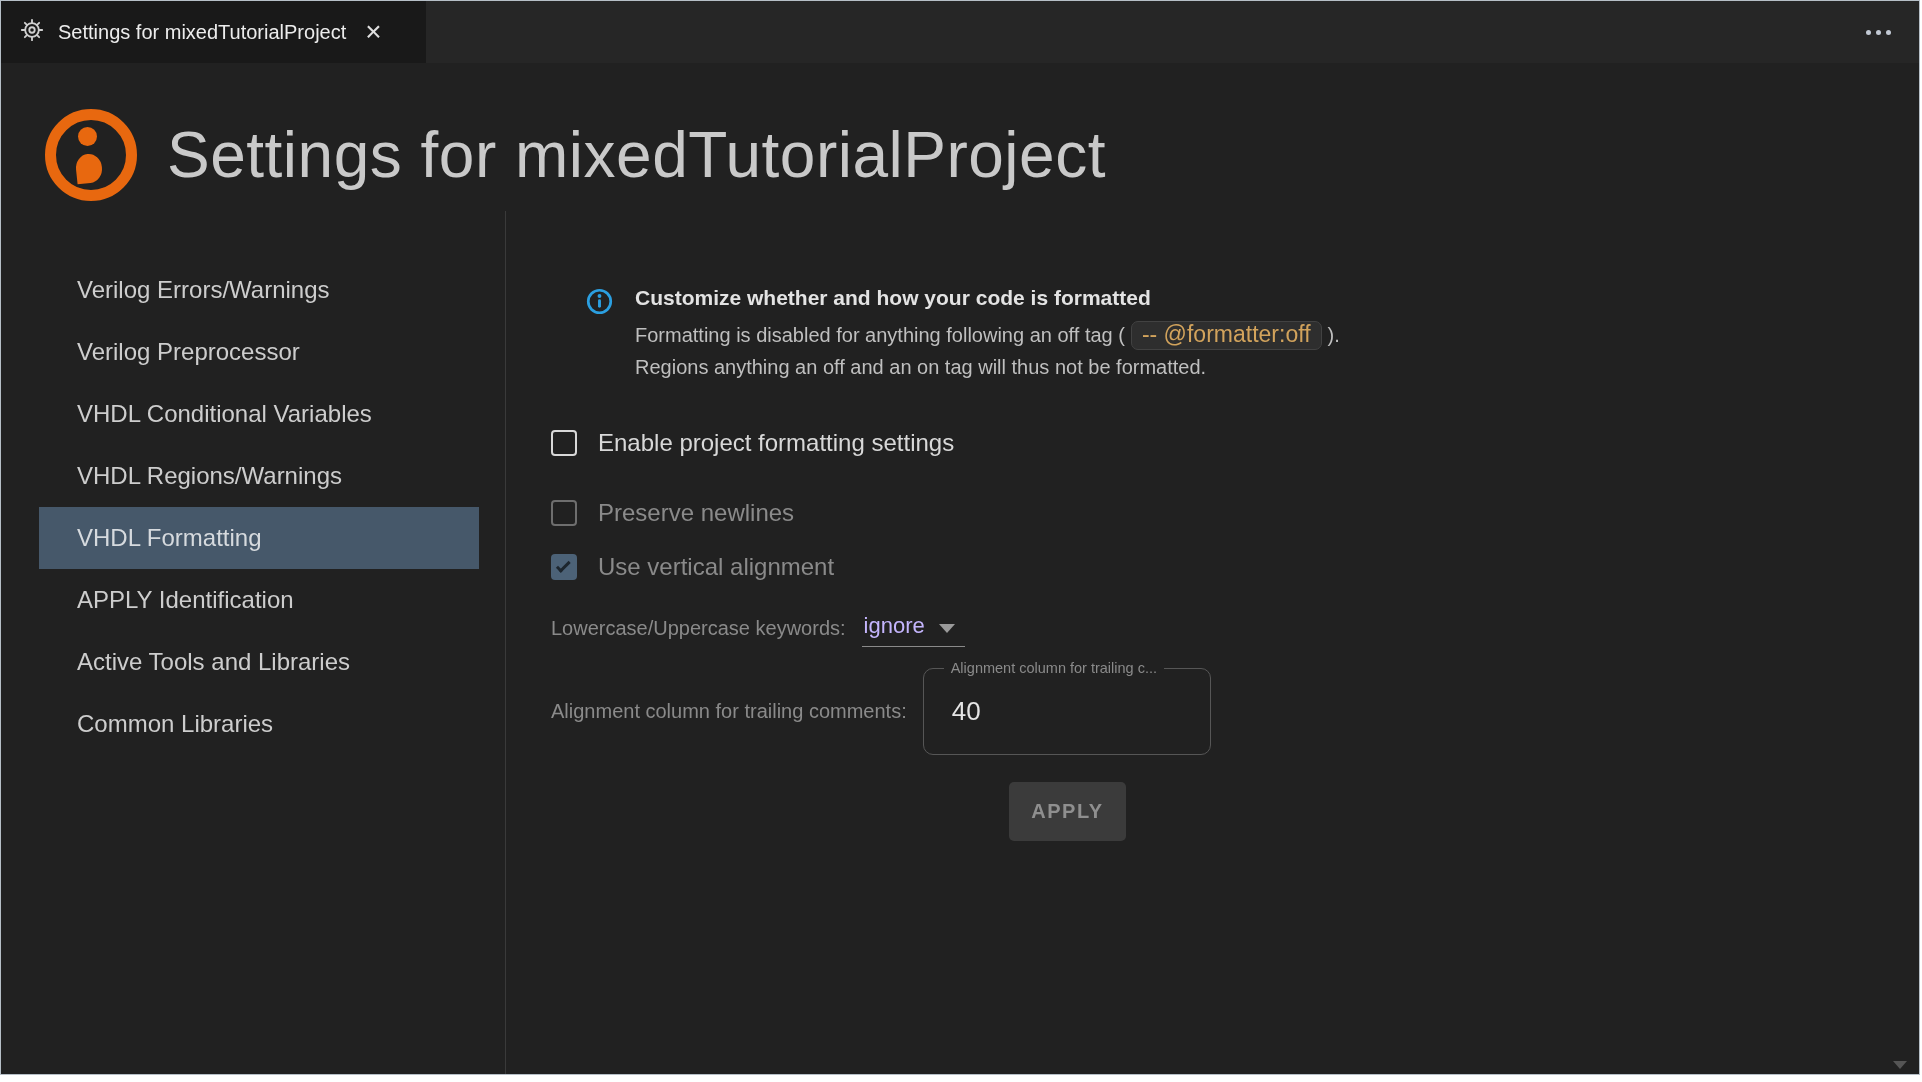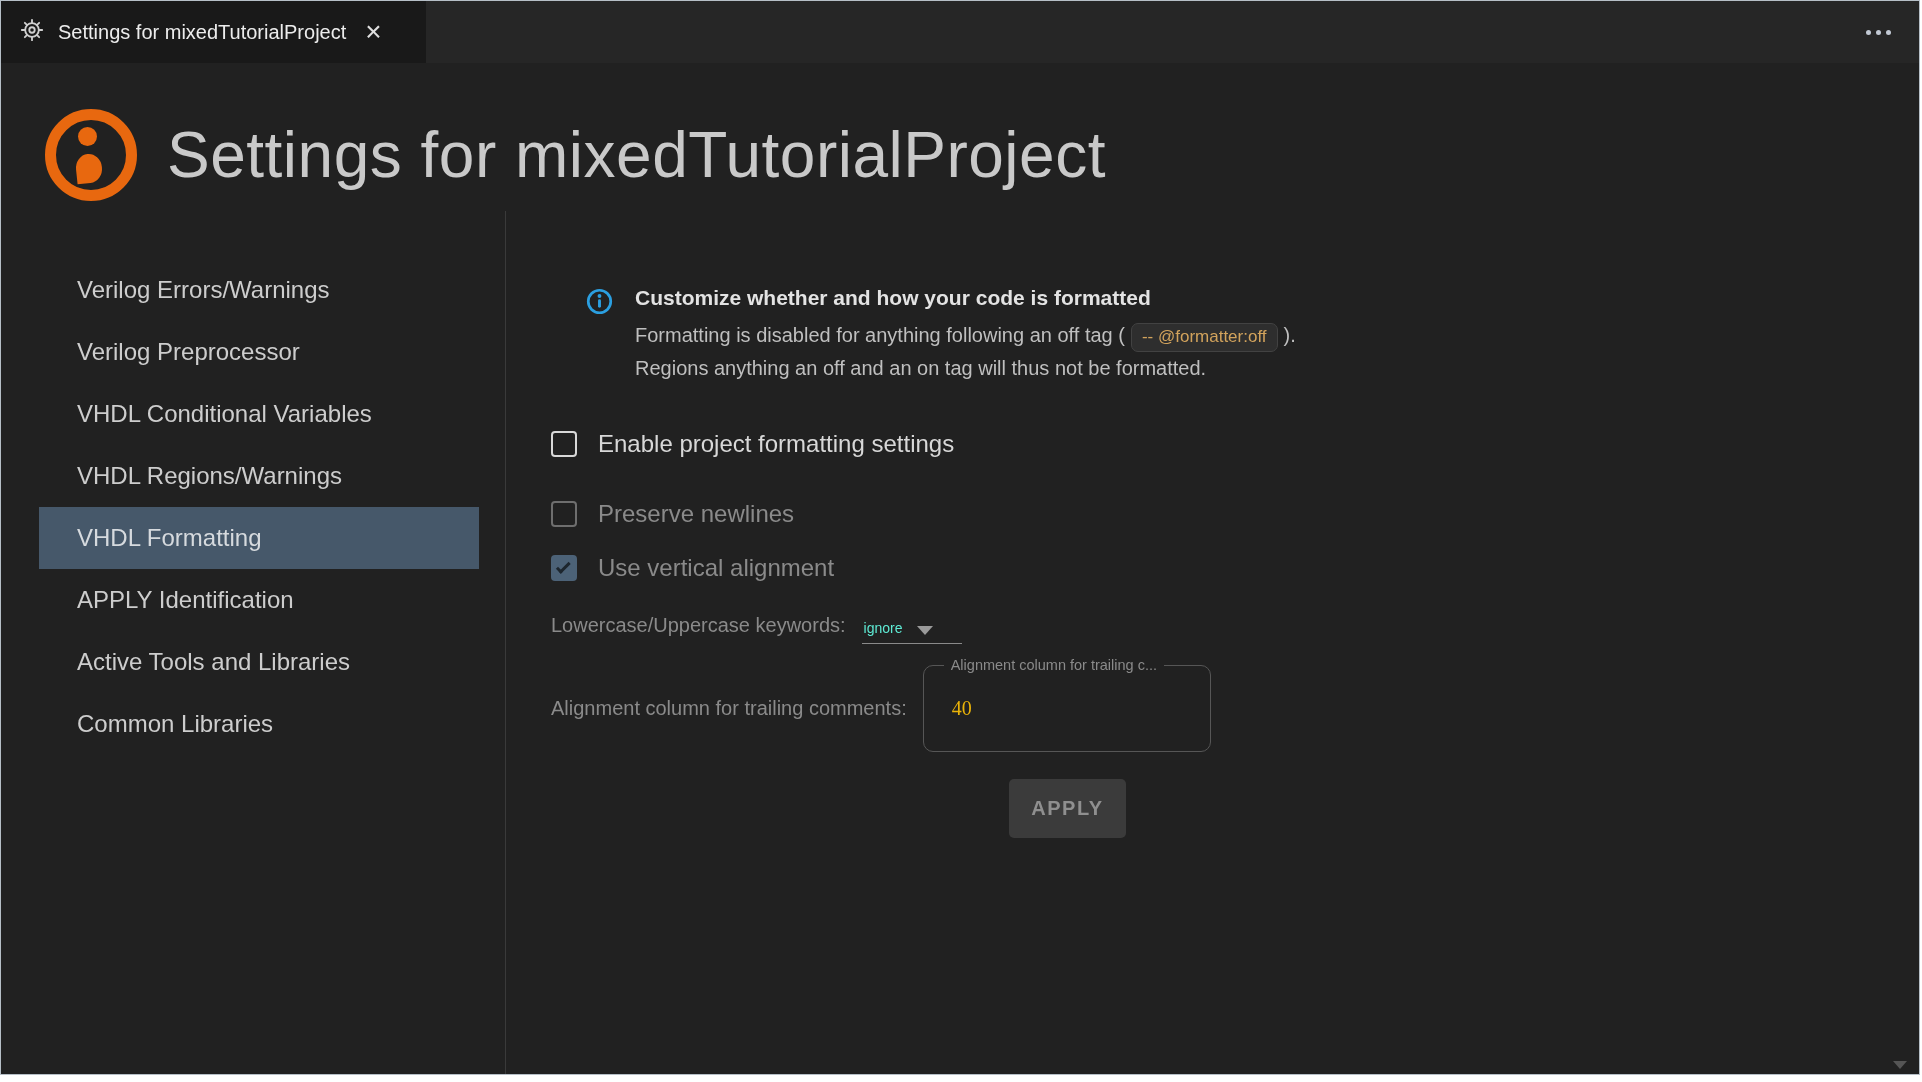--- a/index.html
+++ b/index.html
@@ -39,21 +39,21 @@
     margin-left:38px; padding-left:38px; width:440px;
   }
   .content { flex:1; padding:75px 40px 0 45px; position:relative; }
   
   .info-block { display:flex; gap:22px; margin-left:35px; }
   .info-icon { flex:0 0 auto; margin-top:2px; }
   .info-title { font-size:21px; font-weight:bold; color:#e3e3e3; margin-bottom:9px; }
   .info-line { font-size:20px; color:#bfbfbf; line-height:32px; white-space:nowrap; }
   .code-pill {
     display:inline-block; background:#2e2e2e; border:1px solid #424242; border-radius:7px;
-    padding:0 10px 2px; margin:0 6px; color:#d2a35c; font-size:17px; line-height:25px;
+    padding:0 10px 2px; margin:0 6px; color:#d2a35c; font-size:23px; line-height:25px;
     vertical-align:baseline;
   }
   
   .opt-row { display:flex; align-items:center; gap:21px; height:26px; }
   .row-1 { margin-top:47px; }
   .row-2 { margin-top:44px; }
   .row-3 { margin-top:28px; }
   .cbox { width:26px; height:26px; border-radius:4px; flex:0 0 auto; }
   .cbox.enabled  { border:2px solid #d8d8d8; background:transparent; }
   .cbox.disabled { border:2px solid #6e6e6e; background:transparent; }
@@ -61,34 +61,34 @@
   .checkmark { width:14px; height:7px; border-left:3px solid #1d262e; border-bottom:3px solid #1d262e;
                transform:rotate(-45deg) translate(1px,-2px); }
   .opt-label { font-size:24px; white-space:nowrap; }
   .opt-label.on  { color:#d8d8d8; }
   .opt-label.off { color:#8a8a8a; }
   
   .dd-row { margin-top:33px; display:flex; align-items:flex-end; font-size:20px; color:#8a8a8a; }
   .dd-label { padding-bottom:7px; white-space:nowrap; }
   .dd-select { display:flex; align-items:center; gap:14px; margin-left:16px;
                border-bottom:1px solid #8a8a8a; padding:0 10px 7px 2px; min-width:100px; cursor:pointer; }
-  .dd-value { font-size:14px; color:#5eead4; }
+  .dd-value { font-size:22px; color:#c4b5fd; }
   .dd-arrow { width:0; height:0; border-left:8px solid transparent; border-right:8px solid transparent;
               border-top:9px solid #9a9a9a; margin-top:4px; }
   
   .num-row { margin-top:21px; display:flex; align-items:center; }
   .num-label { font-size:20px; color:#8a8a8a; white-space:nowrap; }
   .outlined { position:relative; margin-left:16px; width:288px; height:87px;
               border:1px solid #565656; border-radius:10px; }
   .float-label { position:absolute; top:-9px; left:20px; background:#212121; padding:0 7px;
                  font-size:14.5px; color:#8a8a8a; white-space:nowrap; }
   .outlined input {
     width:100%; height:100%; background:transparent; border:none; outline:none;
-    color:#eab308; font-size:20px; padding-left:28px;
-    font-family:Liberation Serif, serif;
+    color:#e5e5e5; font-size:26px; padding-left:28px;
+    font-family:Liberation Sans, sans-serif;
   }
   
   .apply-btn {
     display:block; margin-top:27px; margin-left:458px; width:117px; height:59px;
     background:#3b3b3b; border:none; border-radius:5px; color:#8f8f8f;
     font-size:20px; font-weight:bold; letter-spacing:1.5px; cursor:default;
     font-family:"Liberation Sans", sans-serif;
   }
   
   .scroll-down { position:absolute; right:12px; bottom:5px; width:0; height:0;

